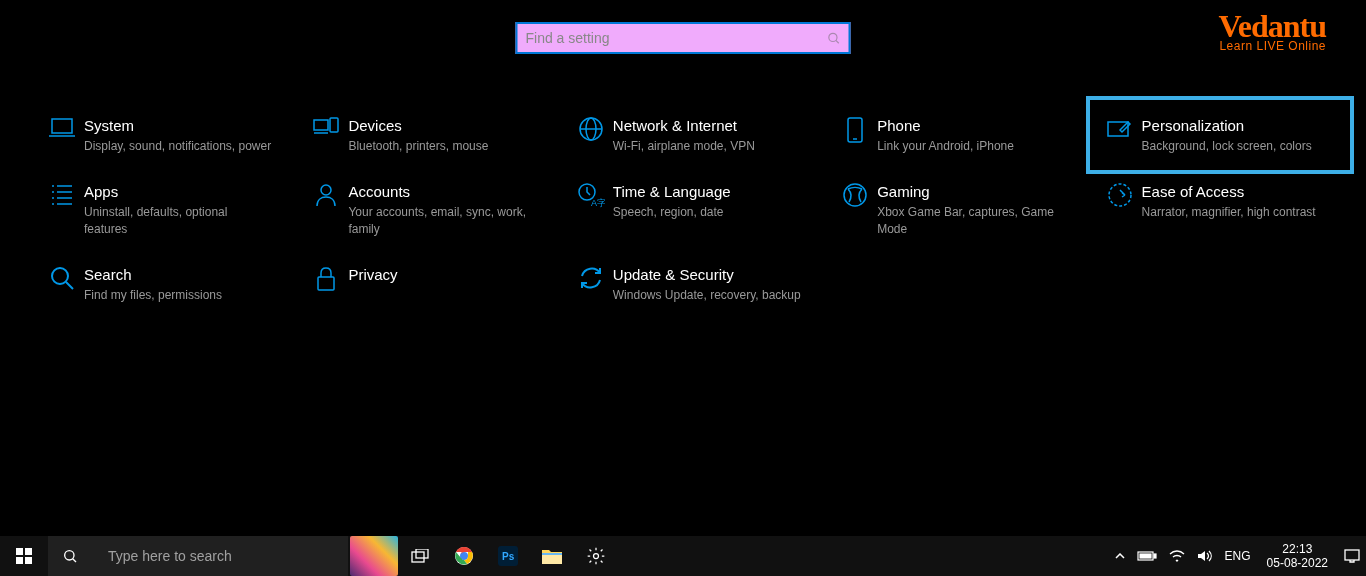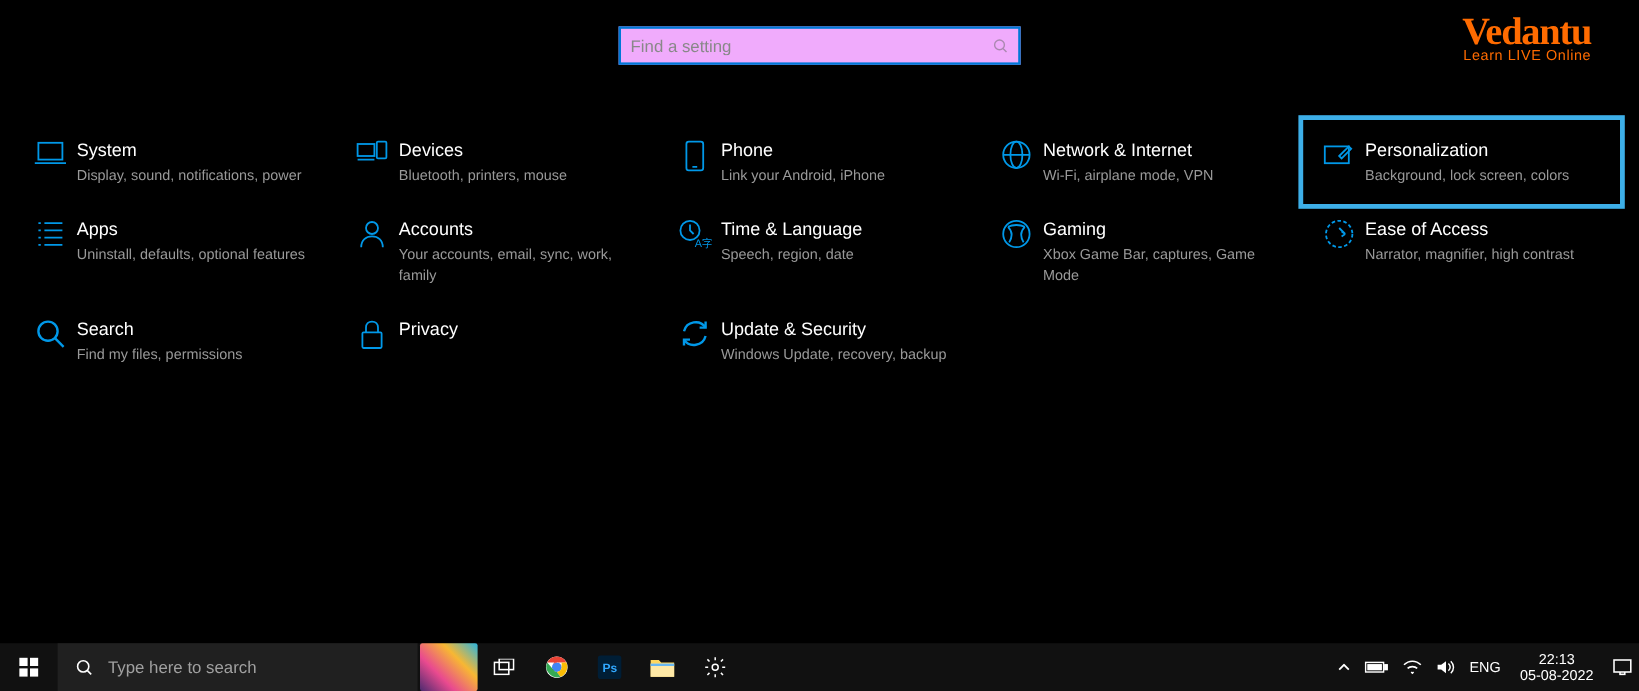--- a/index.html
+++ b/index.html
@@ -57,21 +57,21 @@
     }
     .search-box input::placeholder { color: #888; }
     .search-icon-small {
       width: 14px;
       height: 14px;
       opacity: 0.5;
     }
     .categories {
       position: absolute;
       top: 108px;
-      left: 16px;
+      left: 36px;
       right: 20px;
       display: grid;
       grid-template-columns: repeat(5, 1fr);
       column-gap: 8px;
       row-gap: 44px;
       gap: 12px;
     }
     .category {
       display: flex;
       cursor: pointer;
@@ -127,20 +127,21 @@
       cursor: pointer;
     }
     .task-search {
       width: 300px;
       height: 40px;
       background: #202020;
       display: flex;
       align-items: center;
       padding: 0 14px;
       cursor: text;
+      gap: 18px;
     }
     .task-search-icon {
       color: #fff;
       margin-right: 12px;
     }
     .task-search-text {
       color: #a0a0a0;
       font-size: 14px;
     }
     .task-decor {
@@ -232,42 +233,42 @@
         </svg>
     </div>
     <div class="cat-text">
         <div class="cat-title">Devices</div>
         <div class="cat-desc">Bluetooth, printers, mouse</div>
       </div>
   </div>
 
   <div class="category">
     <div class="cat-icon">
-      <svg width="18" height="28" viewBox="0 0 18 28" fill="none" stroke="#0098e8" stroke-width="1.5">
-          <rect x="2" y="2" width="14" height="24" rx="2"></rect>
-          <line x1="7" y1="23" x2="11" y2="23"></line>
-        </svg>
-    </div>
-    <div class="cat-text">
-        <div class="cat-title">Phone</div>
-        <div class="cat-desc">Link your Android, iPhone</div>
-      </div>
-  </div>
-
-  <div class="category">
-    <div class="cat-icon">
       <svg width="26" height="26" viewBox="0 0 26 26" fill="none" stroke="#0098e8" stroke-width="1.5">
           <circle cx="13" cy="13" r="11"></circle>
           <ellipse cx="13" cy="13" rx="5" ry="11"></ellipse>
           <line x1="2" y1="13" x2="24" y2="13"></line>
         </svg>
     </div>
     <div class="cat-text">
         <div class="cat-title">Network &amp; Internet</div>
         <div class="cat-desc">Wi-Fi, airplane mode, VPN</div>
+      </div>
+  </div>
+
+  <div class="category">
+    <div class="cat-icon">
+      <svg width="18" height="28" viewBox="0 0 18 28" fill="none" stroke="#0098e8" stroke-width="1.5">
+          <rect x="2" y="2" width="14" height="24" rx="2"></rect>
+          <line x1="7" y1="23" x2="11" y2="23"></line>
+        </svg>
+    </div>
+    <div class="cat-text">
+        <div class="cat-title">Phone</div>
+        <div class="cat-desc">Link your Android, iPhone</div>
       </div>
   </div>
 
   <div class="category highlighted">
     <div class="cat-icon">
       <svg width="28" height="24" viewBox="0 0 28 24" fill="none" stroke="#0098e8" stroke-width="1.5">
           <rect x="2" y="6" width="20" height="14"></rect>
           <path d="M14 14 L22 6 L24 8 L16 16 Z"></path>
         </svg>
     </div>

